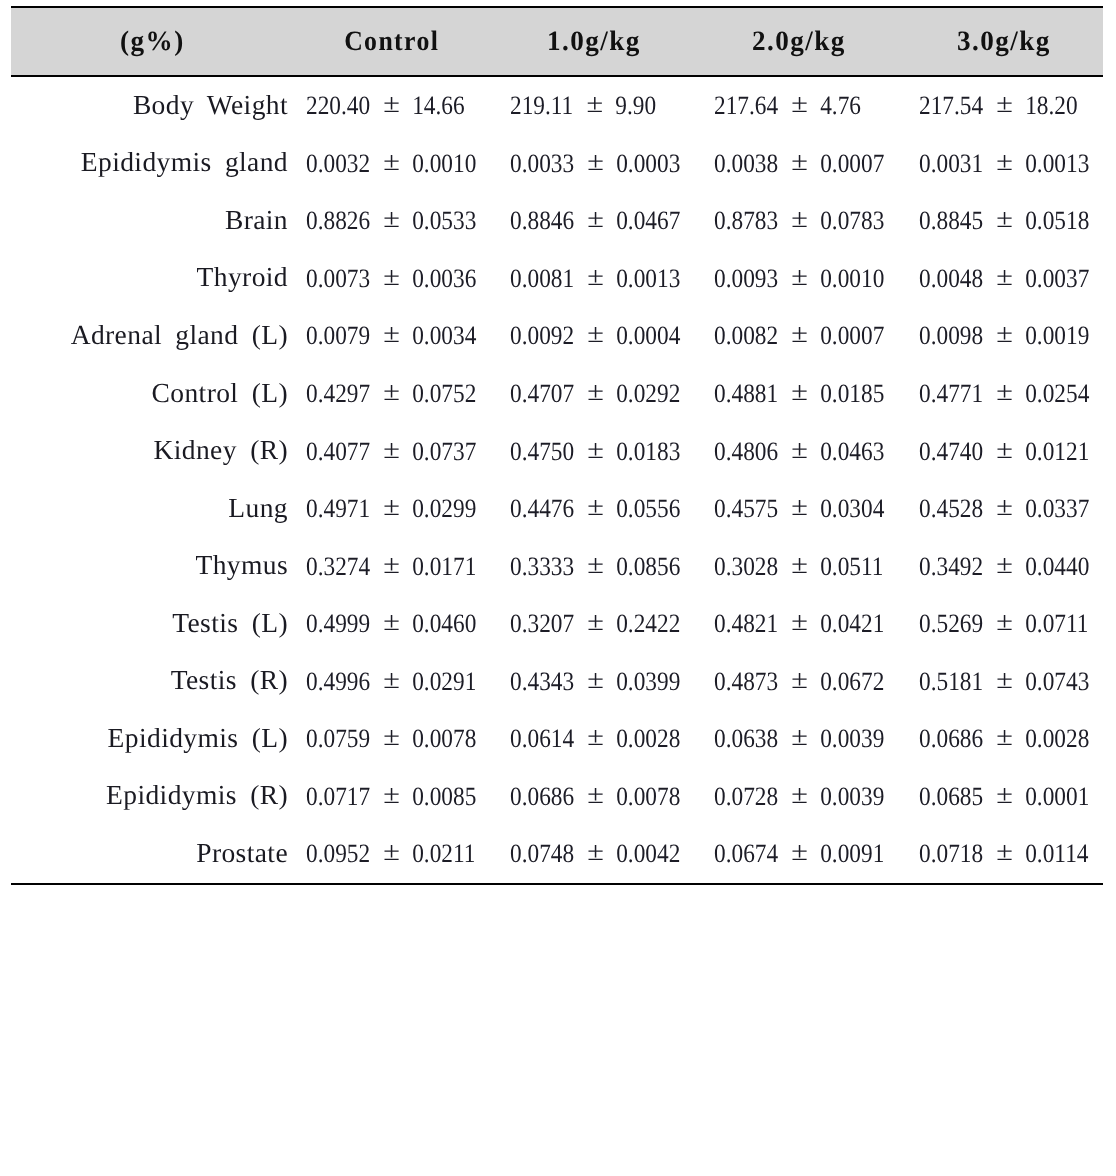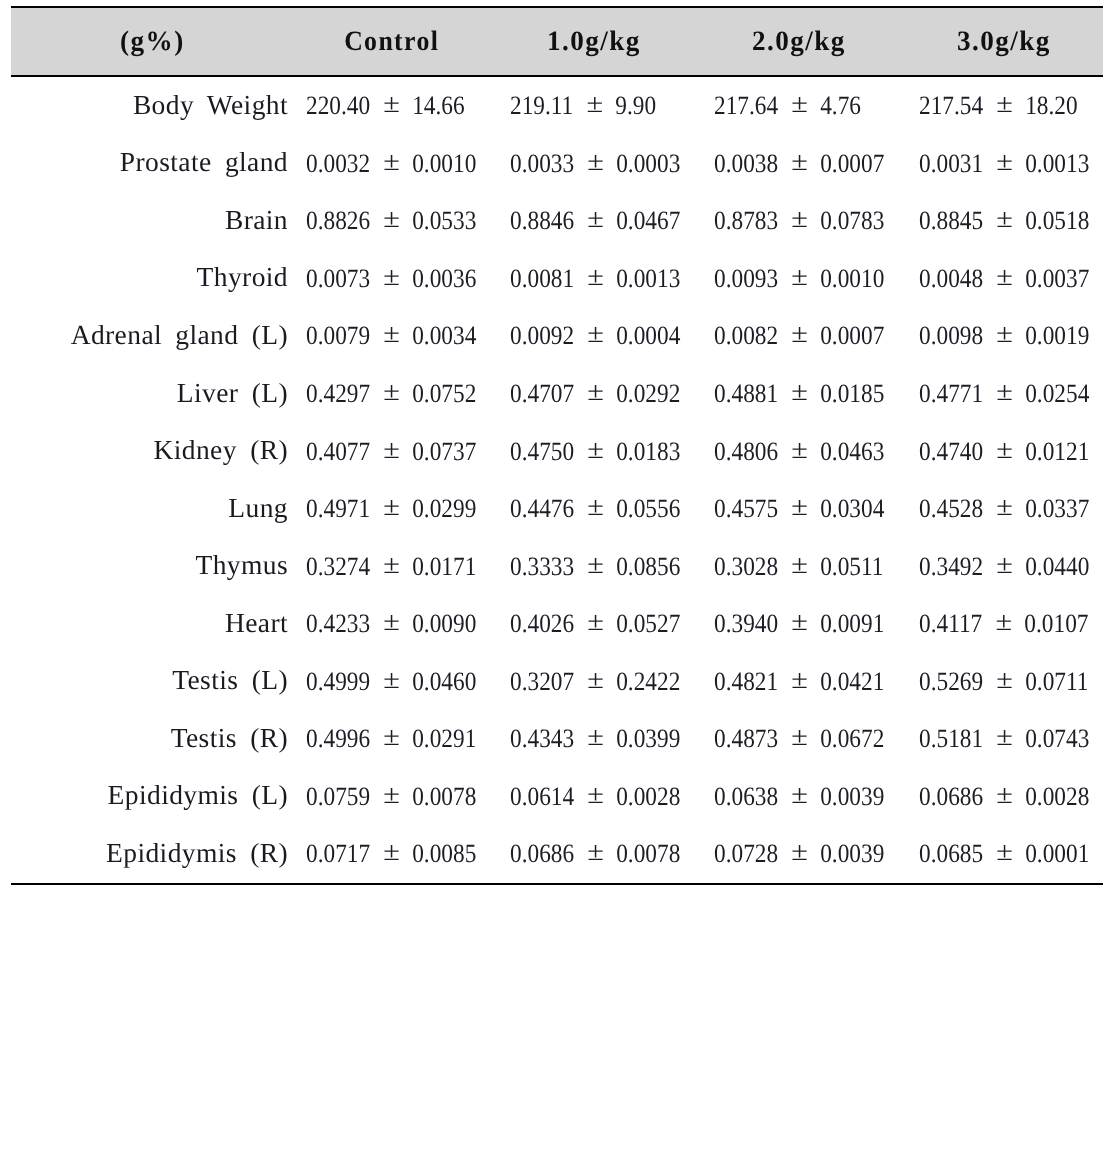--- a/index.html
+++ b/index.html
@@ -105,21 +105,21 @@
     </thead>
     <tbody>
       <tr>
         <td class="rowlabel"><span class="lbl">Body Weight</span></td>
         <td class="vc0"><span class="num c0">220.40 <span class="pm">±</span> 14.66</span></td>
         <td class="vc1"><span class="num c1">219.11 <span class="pm">±</span> 9.90</span></td>
         <td class="vc2"><span class="num c2">217.64 <span class="pm">±</span> 4.76</span></td>
         <td class="vc3"><span class="num c3">217.54 <span class="pm">±</span> 18.20</span></td>
       </tr>
       <tr>
-        <td class="rowlabel"><span class="lbl">Prostate gland</span></td>
+        <td class="rowlabel"><span class="lbl">Epididymis gland</span></td>
         <td class="vc0"><span class="num c0">0.0032 <span class="pm">±</span> 0.0010</span></td>
         <td class="vc1"><span class="num c1">0.0033 <span class="pm">±</span> 0.0003</span></td>
         <td class="vc2"><span class="num c2">0.0038 <span class="pm">±</span> 0.0007</span></td>
         <td class="vc3"><span class="num c3">0.0031 <span class="pm">±</span> 0.0013</span></td>
       </tr>
       <tr>
         <td class="rowlabel"><span class="lbl">Brain</span></td>
         <td class="vc0"><span class="num c0">0.8826 <span class="pm">±</span> 0.0533</span></td>
         <td class="vc1"><span class="num c1">0.8846 <span class="pm">±</span> 0.0467</span></td>
         <td class="vc2"><span class="num c2">0.8783 <span class="pm">±</span> 0.0783</span></td>
@@ -133,21 +133,21 @@
         <td class="vc3"><span class="num c3">0.0048 <span class="pm">±</span> 0.0037</span></td>
       </tr>
       <tr>
         <td class="rowlabel"><span class="lbl">Adrenal gland (L)</span></td>
         <td class="vc0"><span class="num c0">0.0079 <span class="pm">±</span> 0.0034</span></td>
         <td class="vc1"><span class="num c1">0.0092 <span class="pm">±</span> 0.0004</span></td>
         <td class="vc2"><span class="num c2">0.0082 <span class="pm">±</span> 0.0007</span></td>
         <td class="vc3"><span class="num c3">0.0098 <span class="pm">±</span> 0.0019</span></td>
       </tr>
       <tr>
-        <td class="rowlabel"><span class="lbl">Liver (L)</span></td>
+        <td class="rowlabel"><span class="lbl">Control (L)</span></td>
         <td class="vc0"><span class="num c0">0.4297 <span class="pm">±</span> 0.0752</span></td>
         <td class="vc1"><span class="num c1">0.4707 <span class="pm">±</span> 0.0292</span></td>
         <td class="vc2"><span class="num c2">0.4881 <span class="pm">±</span> 0.0185</span></td>
         <td class="vc3"><span class="num c3">0.4771 <span class="pm">±</span> 0.0254</span></td>
       </tr>
       <tr>
         <td class="rowlabel"><span class="lbl">Kidney (R)</span></td>
         <td class="vc0"><span class="num c0">0.4077 <span class="pm">±</span> 0.0737</span></td>
         <td class="vc1"><span class="num c1">0.4750 <span class="pm">±</span> 0.0183</span></td>
         <td class="vc2"><span class="num c2">0.4806 <span class="pm">±</span> 0.0463</span></td>
@@ -161,27 +161,20 @@
         <td class="vc3"><span class="num c3">0.4528 <span class="pm">±</span> 0.0337</span></td>
       </tr>
       <tr>
         <td class="rowlabel"><span class="lbl">Thymus</span></td>
         <td class="vc0"><span class="num c0">0.3274 <span class="pm">±</span> 0.0171</span></td>
         <td class="vc1"><span class="num c1">0.3333 <span class="pm">±</span> 0.0856</span></td>
         <td class="vc2"><span class="num c2">0.3028 <span class="pm">±</span> 0.0511</span></td>
         <td class="vc3"><span class="num c3">0.3492 <span class="pm">±</span> 0.0440</span></td>
       </tr>
       <tr>
-        <td class="rowlabel"><span class="lbl">Heart</span></td>
-        <td class="vc0"><span class="num c0">0.4233 <span class="pm">±</span> 0.0090</span></td>
-        <td class="vc1"><span class="num c1">0.4026 <span class="pm">±</span> 0.0527</span></td>
-        <td class="vc2"><span class="num c2">0.3940 <span class="pm">±</span> 0.0091</span></td>
-        <td class="vc3"><span class="num c3">0.4117 <span class="pm">±</span> 0.0107</span></td>
-      </tr>
-      <tr>
         <td class="rowlabel"><span class="lbl">Testis (L)</span></td>
         <td class="vc0"><span class="num c0">0.4999 <span class="pm">±</span> 0.0460</span></td>
         <td class="vc1"><span class="num c1">0.3207 <span class="pm">±</span> 0.2422</span></td>
         <td class="vc2"><span class="num c2">0.4821 <span class="pm">±</span> 0.0421</span></td>
         <td class="vc3"><span class="num c3">0.5269 <span class="pm">±</span> 0.0711</span></td>
       </tr>
       <tr>
         <td class="rowlabel"><span class="lbl">Testis (R)</span></td>
         <td class="vc0"><span class="num c0">0.4996 <span class="pm">±</span> 0.0291</span></td>
         <td class="vc1"><span class="num c1">0.4343 <span class="pm">±</span> 0.0399</span></td>
@@ -195,15 +188,22 @@
         <td class="vc2"><span class="num c2">0.0638 <span class="pm">±</span> 0.0039</span></td>
         <td class="vc3"><span class="num c3">0.0686 <span class="pm">±</span> 0.0028</span></td>
       </tr>
       <tr>
         <td class="rowlabel"><span class="lbl">Epididymis (R)</span></td>
         <td class="vc0"><span class="num c0">0.0717 <span class="pm">±</span> 0.0085</span></td>
         <td class="vc1"><span class="num c1">0.0686 <span class="pm">±</span> 0.0078</span></td>
         <td class="vc2"><span class="num c2">0.0728 <span class="pm">±</span> 0.0039</span></td>
         <td class="vc3"><span class="num c3">0.0685 <span class="pm">±</span> 0.0001</span></td>
       </tr>
+      <tr>
+        <td class="rowlabel"><span class="lbl">Prostate</span></td>
+        <td class="vc0"><span class="num c0">0.0952 <span class="pm">±</span> 0.0211</span></td>
+        <td class="vc1"><span class="num c1">0.0748 <span class="pm">±</span> 0.0042</span></td>
+        <td class="vc2"><span class="num c2">0.0674 <span class="pm">±</span> 0.0091</span></td>
+        <td class="vc3"><span class="num c3">0.0718 <span class="pm">±</span> 0.0114</span></td>
+      </tr>
     </tbody>
   </table>
 </div>
 
 </body></html>

